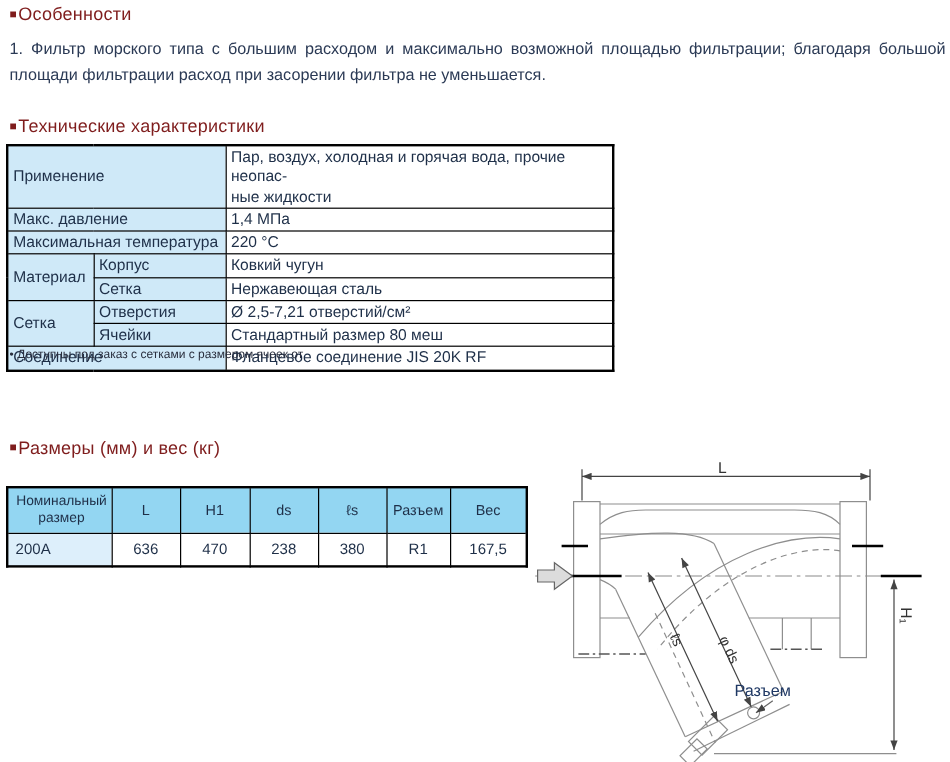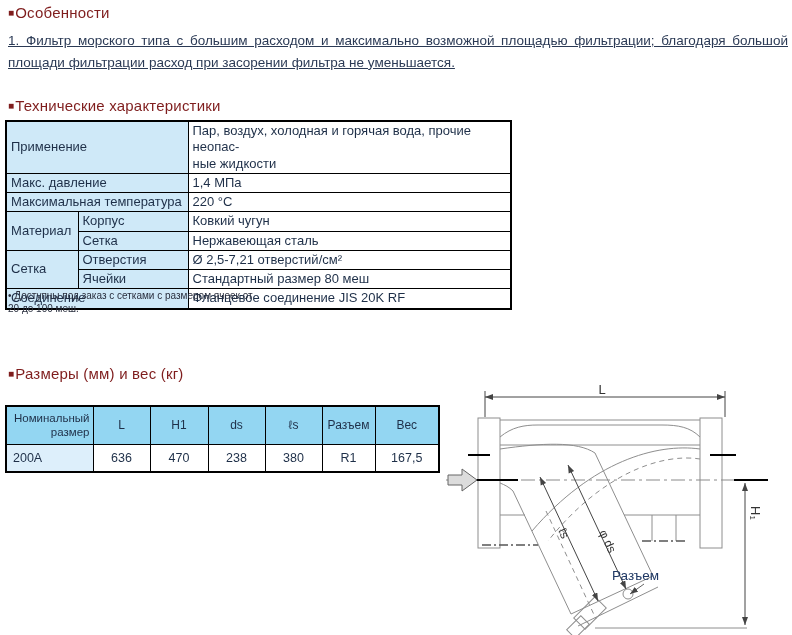--- a/index.html
+++ b/index.html
@@ -12,21 +12,21 @@
     overflow:hidden;
   }
   .abs { position:absolute; }
   h2.sec {
     font-size:15px; font-weight:normal; color:#7f1d1d;
     letter-spacing:0.2px;
   }
   h2.sec .sq { font-size:10px; vertical-align:2px; margin-right:1px; }
   .para {
     width:780px; font-size:13.5px; line-height:1.6;
-    text-align:justify; color:#2b3a55;text-decoration:underline;
+    text-align:justify; color:#2b3a55;
   }
   table { border-collapse:collapse; table-layout:fixed; }
   
   table.spec { width:505px; border:2px solid #000; font-size:13px; }
   table.spec td {
     border:1px solid #000; vertical-align:middle;
     padding:1px 4px; color:#1e2f48; line-height:1.25;
   }
   table.spec td.lbl { background:#cfe9f8; }
   table.spec tr { height:19px; }
@@ -34,21 +34,21 @@
   
   table.dims { width:433px; border:2px solid #000; }
   table.dims th, table.dims td {
     border:1px solid #000; vertical-align:middle; color:#1e2f48;
   }
   table.dims th {
     background:#93d6f2; font-weight:normal; font-size:12px;
     text-align:center; height:38px; padding:2px 3px;
   }
   table.dims th.first {
-    text-align:right; font-size:11.5px; padding-left:6px; line-height:1.25;
+    text-align:center; font-size:11.5px; padding-left:6px; line-height:1.25;
   }
   table.dims td {
     background:#fff; font-size:12.5px; text-align:center; height:28px;margin-top:40px;
   }
   table.dims td.first {
     background:#ddeffb; text-align:left; padding-left:6px;
   }
   .note { font-size:10px; line-height:1.25; color:#2a2f3e; }
   .drawing { width:350px; height:252px; }
 </style>
@@ -103,21 +103,20 @@
   </tr>
   <tr>
     <td colspan="2" class="lbl">Соединение</td>
     <td>Фланцевое соединение JIS 20K RF</td>
   </tr>
 </tbody>
   </table>
 
 <div class="note abs" style="left:8px; top:290px;">
   <div>• Доступны под заказ с сетками с размером ячеек от</div>
-  <div>20 до 100 меш.</div>
 </div>
 
 <h2 class="sec abs" style="left:8px; top:365px;"><span class="sq">■</span><span>Размеры (мм) и вес (кг)</span></h2>
 
 <table class="dims abs" style="left:5px; top:405px;">
   <colgroup>
     <col style="width:87px">
       <col style="width:57px">
       <col style="width:58px">
     <col style="width:57px">

